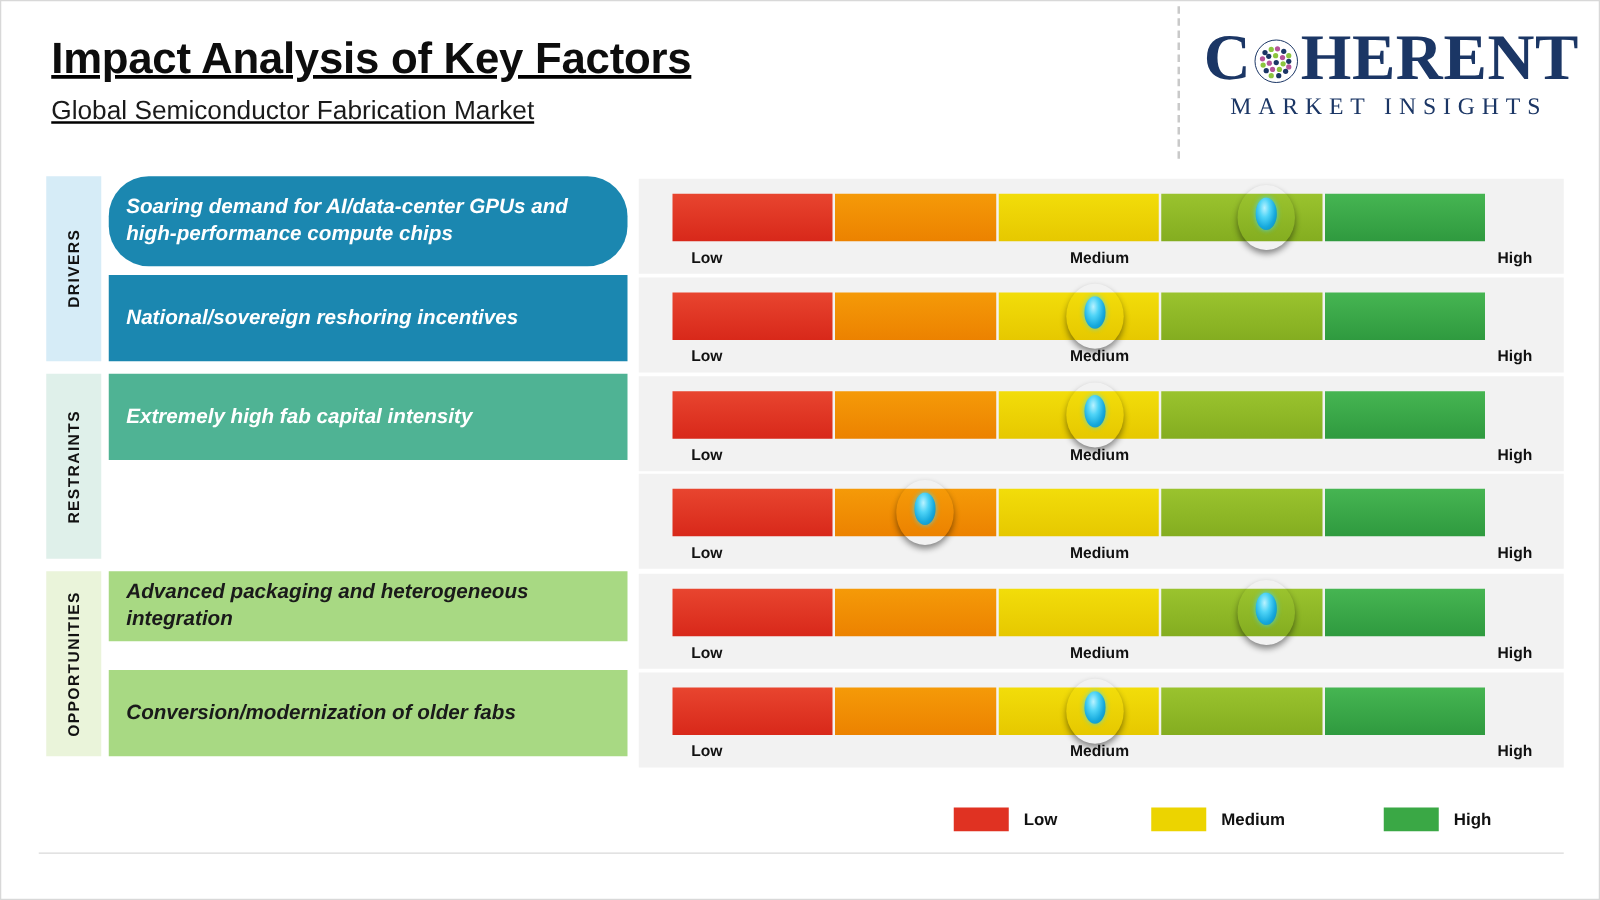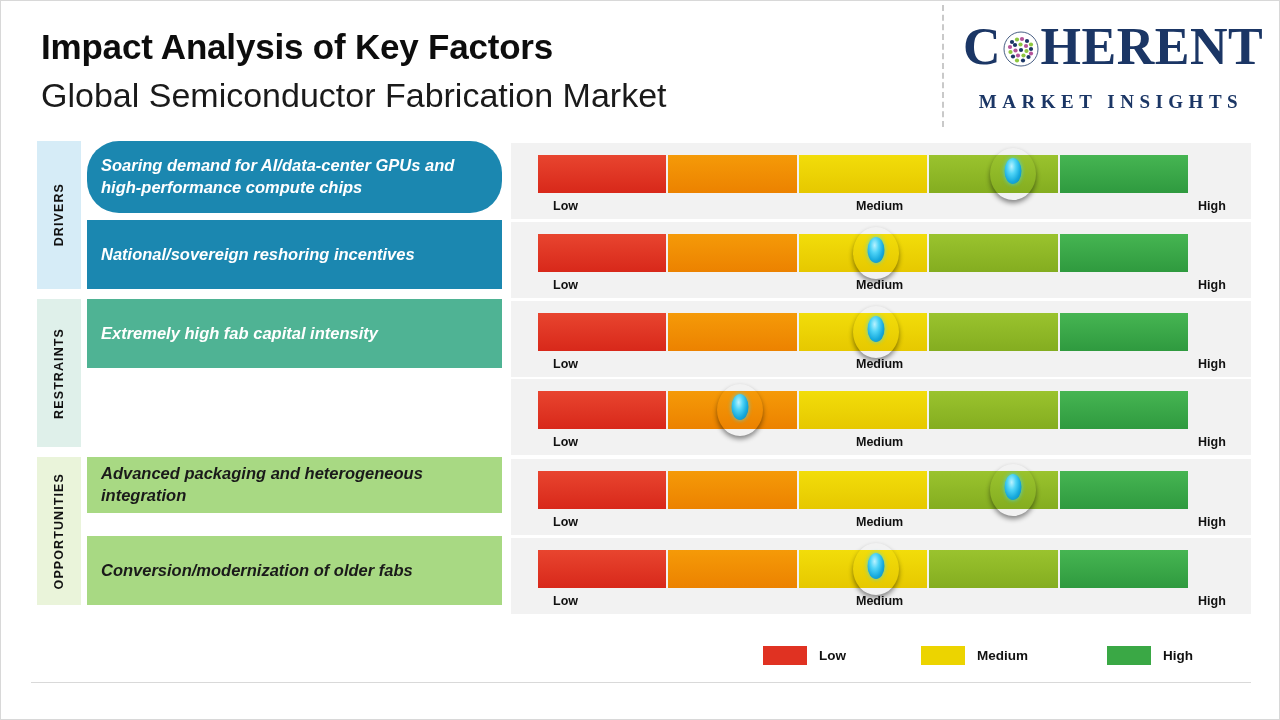--- a/index.html
+++ b/index.html
@@ -12,27 +12,27 @@
   }
   .page{
     position:absolute;left:0;top:0;width:1280px;height:720px;
     border:1px solid #d8d8d8;
     box-sizing:border-box;
     background:#fff;
   }
 
   
   .header{position:absolute;left:0;top:0;width:1280px;height:132px;}
-  .title-wrap{position:absolute;left:40px;top:28px;}
+  .title-wrap{position:absolute;left:40px;top:28px;text-decoration:underline;}
   .title{
     font-size:35px;font-weight:bold;color:#0d0d0d;
     letter-spacing:-0.2px;line-height:1.0;margin:0;white-space:nowrap;
   }
   .subtitle{
-    font-size:34px;font-weight:normal;color:#1a1a1a;
+    font-size:21px;font-weight:normal;color:#1a1a1a;
     line-height:1.0;margin:14px 0 0 0;white-space:nowrap;
   }
   .divider{
     position:absolute;left:941px;top:4px;width:0;height:122px;
     border-left:2px dashed #c9c9c9;
   }
   .logo{position:absolute;left:962px;top:22px;width:300px;height:84px;}
   .logo-row{display:flex;align-items:center;justify-content:flex-start;height:48px;}
   .logo-c{
     font-family:"Liberation Serif", serif;
@@ -41,21 +41,21 @@
   .logo-rest{
     font-family:"Liberation Serif", serif;
     font-size:52px;font-weight:bold;color:#1b3665;line-height:1;letter-spacing:0.5px;
   }
   .logo-globe{
     width:38px;height:38px;margin:0 1px 0 1px;position:relative;top:2px;
   }
   .logo-sub{
     font-family:"Liberation Serif", serif;
     font-size:19px;color:#1b3665;letter-spacing:5.5px;
-    margin-top:20px;text-align:center;width:296px;font-weight:bold;
+    margin-top:4px;text-align:center;width:296px;
   }
 
   
   .matrix{position:absolute;left:0;top:140px;width:1280px;height:470px;}
 
   .cat-tab{
     position:absolute;left:36px;width:44px;
     display:flex;align-items:center;justify-content:center;
   }
   .cat-tab span{

